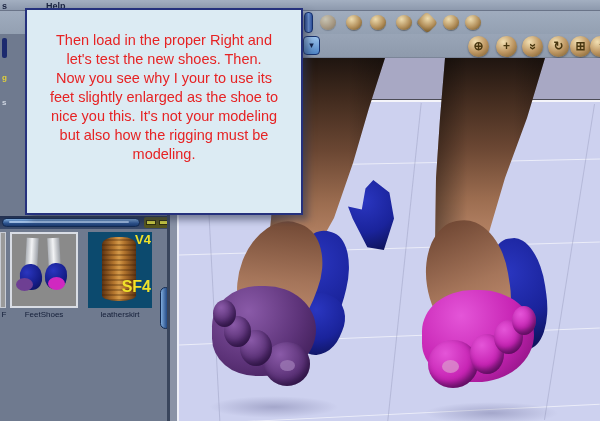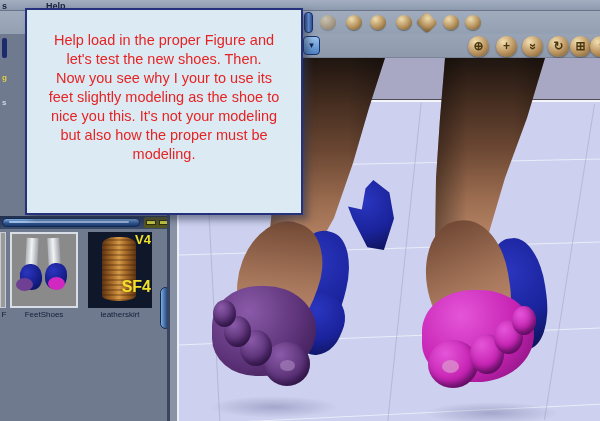--- a/index.html
+++ b/index.html
@@ -104,21 +104,21 @@
     background:linear-gradient(#7fabdc,#2c538e 60%,#1c3a6e); border:1px solid #122a52; }
   .hthumb::after { content:""; position:absolute; left:6px; top:2px; right:10px; height:2px;
     border-radius:2px; background:rgba(190,215,245,.75); }
   .hbtns { position:absolute; left:144px; top:1px; width:28px; height:11px; background:#55551e; border-radius:2px; }
   .hbtn { position:absolute; top:3px; width:10px; height:5px; background:#cdcd3e; border:1px solid #2e2e0c; }
   .hbtn.b1 { left:2px; } .hbtn.b2 { left:15px; }
 
   .thumb-sliver { position:absolute; left:0; top:198px; width:6px; height:76px; background:#9a9a9a; border:1px solid #c8ccd4; }
   .card { position:absolute; top:198px; height:76px; }
   .card.c1 { left:10px; width:68px; background:#8a8a8a; border:2px solid #d9dde5; }
-  .card.c2 { left:88px; width:64px; background:#0f172a; }
+  .card.c2 { left:88px; width:64px; background:#0c4a6e; }
   .lbl { position:absolute; top:276px; color:#141e38; font-size:8px; text-align:center; }
   .lbl.l0 { left:0; width:8px; overflow:hidden; }
   .lbl.l1 { left:10px; width:68px; }
   .lbl.l2 { left:88px; width:64px; }
 
   
   .mini-leg { position:absolute; width:12px; height:30px;
     background:linear-gradient(90deg,#aeb2b8,#f2f3f5 45%,#9da1a8); }
   .mini-shoe { position:absolute; width:22px; height:26px; border-radius:45%;
     background:radial-gradient(circle at 35% 30%, #2a36c0, #141c86 60%, #0a0f4a); }
@@ -261,22 +261,22 @@
     <div class="lbl l2">leatherskirt</div>
 
     <div class="vpill"></div>
 
     <div class="lib-edge1"></div>
     <div class="lib-edge2"></div>
     <div class="lib-edge3"></div>
   </div>
 
   <div class="notebox">
-    <div class="noteline">Help load in the proper Figure and</div>
+    <div class="noteline">Then load in the proper Right and</div>
     <div class="noteline">let's test the new shoes. Then.</div>
     <div class="noteline">Now you see why I your to use its</div>
-    <div class="noteline">feet slightly modeling as the shoe to</div>
+    <div class="noteline">feet slightly enlarged as the shoe to</div>
     <div class="noteline">nice you this. It's not your modeling</div>
-    <div class="noteline">but also how the proper must be</div>
+    <div class="noteline">but also how the rigging must be</div>
     <div class="noteline">modeling.</div>
   </div>
 
 </div>
 
 </body></html>

